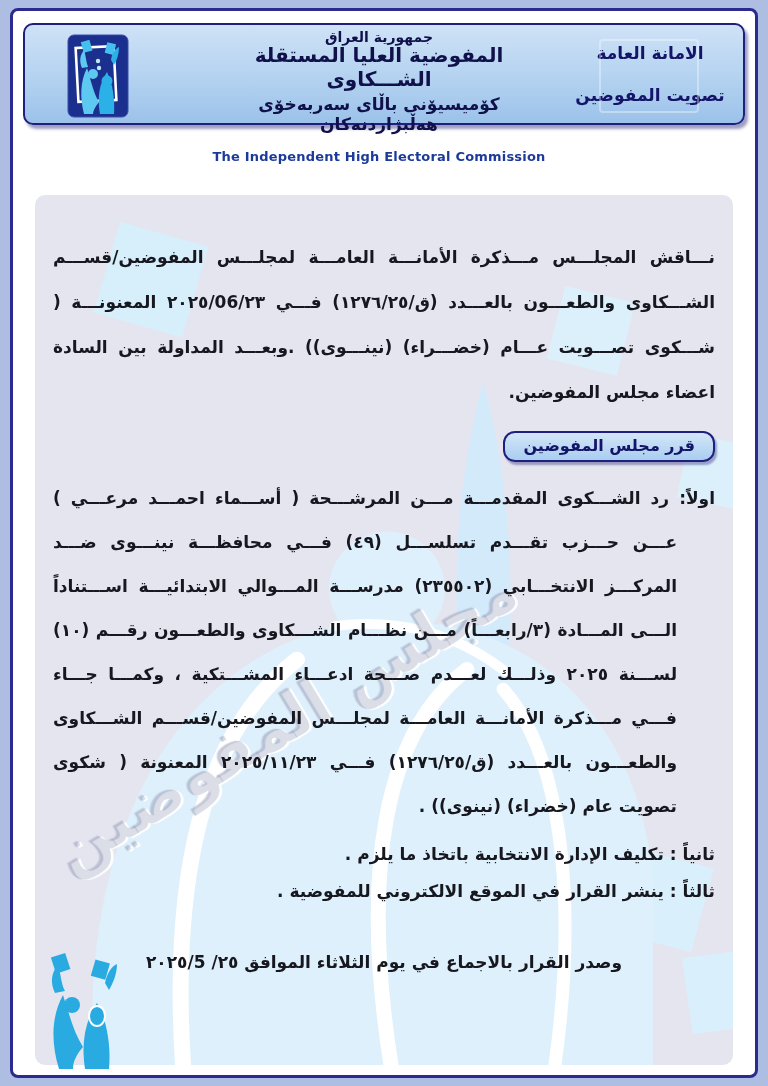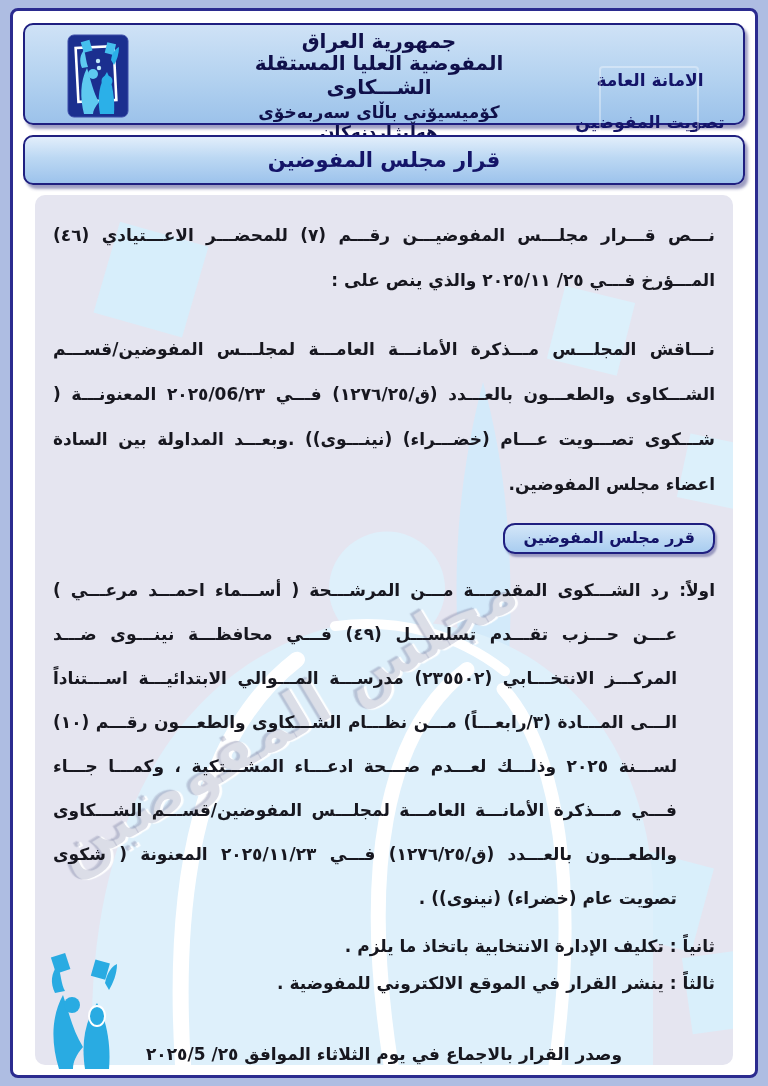--- a/index.html
+++ b/index.html
@@ -23,27 +23,27 @@
     background:linear-gradient(180deg,#cfe2f6 0%, #b3d2f0 55%, #9cc2ea 100%);
     border:2px solid #1f1f80;
     border-radius:10px;
     box-shadow:3px 4px 3px rgba(40,40,120,.45);
   }
   .logo-box { position:absolute; left:42px; top:9px; width:62px; height:84px; }
   .hdr-center {
     position:absolute; left:180px; right:190px; top:4px; text-align:center;
     color:#10104a;
   }
-  .hdr-center .c1 { font-size:20px; font-weight:bold; letter-spacing:1px; }
+  .hdr-center .c1 { font-size:14px; font-weight:bold; letter-spacing:1px; }
   .hdr-center .c2 { font-size:20px; font-weight:bold; margin-top:-2px; }
   .hdr-center .c3 { font-size:17px; font-weight:bold; margin-top:3px; }
   .hdr-center .c4 { font-size:13px; font-weight:bold; color:#1b3a9a; margin-top:15px; letter-spacing:.2px; }
   .hdr-right {
     position:absolute; right:14px; top:14px; width:158px; height:60px;
-    text-align:center; color:#141468; font-weight:bold; font-size:17px;margin-top:27px;
+    text-align:center; color:#141468; font-weight:bold; font-size:17px;
   }
   .hdr-right .r1 { margin-top:4px; }
   .hdr-right .r2 { margin-top:22px; }
   .hdr-right .ghost {
     position:absolute; left:28px; top:0; width:100px; height:74px;
     border:2px solid rgba(255,255,255,.35); border-radius:4px; pointer-events:none;
   }
   
   .title-banner {
     position:absolute; left:10px; right:10px; top:124px; height:50px;
@@ -122,21 +122,20 @@
       <div class="c4" dir="ltr">The Independent High Electoral Commission</div>
     </div>
 
     <div class="hdr-right">
       <div class="ghost"></div>
       <div class="r1">الامانة العامة</div>
       <div class="r2">تصويت المفوضين</div>
     </div>
   </div>
 
-  <div class="title-banner">قرار مجلس المفوضين</div>
 
   <div class="content">
 
     <svg class="wm-svg" viewBox="0 0 698 884" preserveAspectRatio="none">
 
       <rect x="70" y="38" width="92" height="96" fill="#d7eefb" transform="rotate(16 116 86)"></rect>
       <rect x="520" y="100" width="72" height="76" fill="#dcf0fb" transform="rotate(14 556 138)"></rect>
       <rect x="648" y="248" width="62" height="66" fill="#dcf0fb" transform="rotate(12 679 281)"></rect>
       <rect x="585" y="672" width="84" height="88" fill="#d9effb" transform="rotate(15 627 716)"></rect>
       <rect x="652" y="770" width="74" height="78" fill="#d9effb" transform="rotate(-8 689 809)"></rect>
@@ -148,21 +147,20 @@
 
       <path d="M148,884 C136,690 168,546 262,472" stroke="#ffffff" stroke-width="16" fill="none" stroke-linecap="round"></path>
       <path d="M356,884 C326,690 348,546 432,482" stroke="#ffffff" stroke-width="15" fill="none" stroke-linecap="round"></path>
       <path d="M520,884 C544,706 524,566 468,502" stroke="#ffffff" stroke-width="13" fill="none" stroke-linecap="round"></path>
       <path d="M300,438 C360,430 420,444 470,484" stroke="#ffffff" stroke-width="10" fill="none" stroke-linecap="round"></path>
     </svg>
 
     <div class="wm-text">مجلس المفوضين</div>
 
     <div class="text-layer">
-      <p class="para p1">نـــص قـــرار مجلـــس المفوضيـــن رقـــم (٧) للمحضـــر الاعـــتيادي (٤٦) المـــؤرخ فـــي ٢٥/ ٢٠٢٥/١١ والذي ينص على :</p>
 
       <p class="para p2"><span>نـــاقش المجلـــس مـــذكرة الأمانـــة العامـــة لمجلـــس المفوضين/قســـم الشـــكاوى والطعـــون بالعـــدد (ق/١٢٧٦/٢٥) فـــي ٢٠٢٥/06/٢٣ المعنونـــة ( </span><span>شـــكوى تصـــويت عـــام (خضـــراء) (نينـــوى)</span><span>) .وبعـــد المداولة بين السادة اعضاء مجلس المفوضين.</span></p>
 
       <div class="badge-row">
         <span class="decision-badge">قرر مجلس المفوضين</span>
       </div>
 
       <p class="para first"><span>اولاً:</span><span> رد الشـــكوى المقدمـــة مـــن المرشـــحة ( أســـماء احمـــد مرعـــي ) عـــن حـــزب تقـــدم تسلســـل (٤٩) فـــي محافظـــة نينـــوى ضـــد المركـــز الانتخـــابي (٢٣٥٥٠٢) مدرســـة المـــوالي الابتدائيـــة اســـتناداً الـــى المـــادة (٣/رابعـــاً) مـــن نظـــام الشـــكاوى والطعـــون رقـــم (١٠) لســـنة ٢٠٢٥ وذلـــك لعـــدم صـــحة ادعـــاء المشـــتكية ، وكمـــا جـــاء فـــي مـــذكرة الأمانـــة العامـــة لمجلـــس المفوضين/قســـم الشـــكاوى والطعـــون بالعـــدد (ق/١٢٧٦/٢٥) فـــي ٢٠٢٥/١١/٢٣ المعنونة ( شكوى تصويت عام (خضراء) (نينوى)) .</span></p>
 
       <div class="items">

